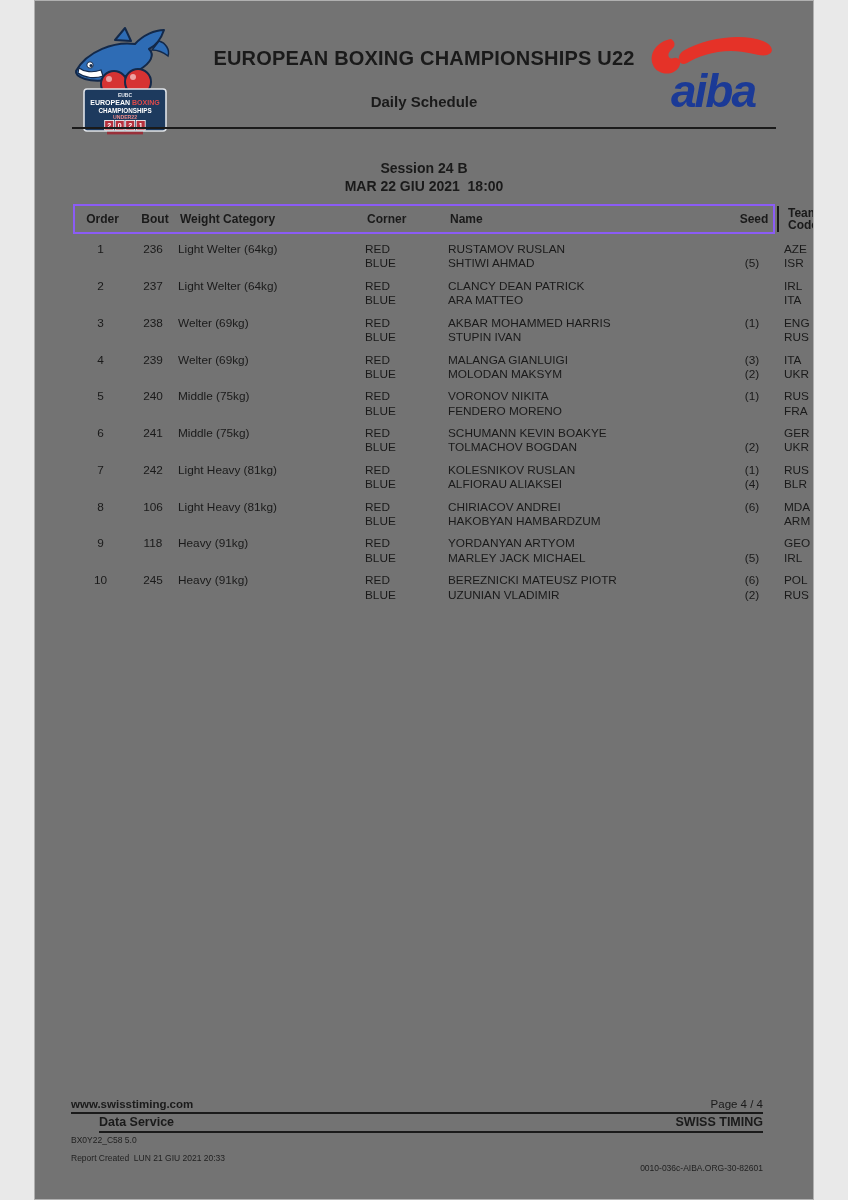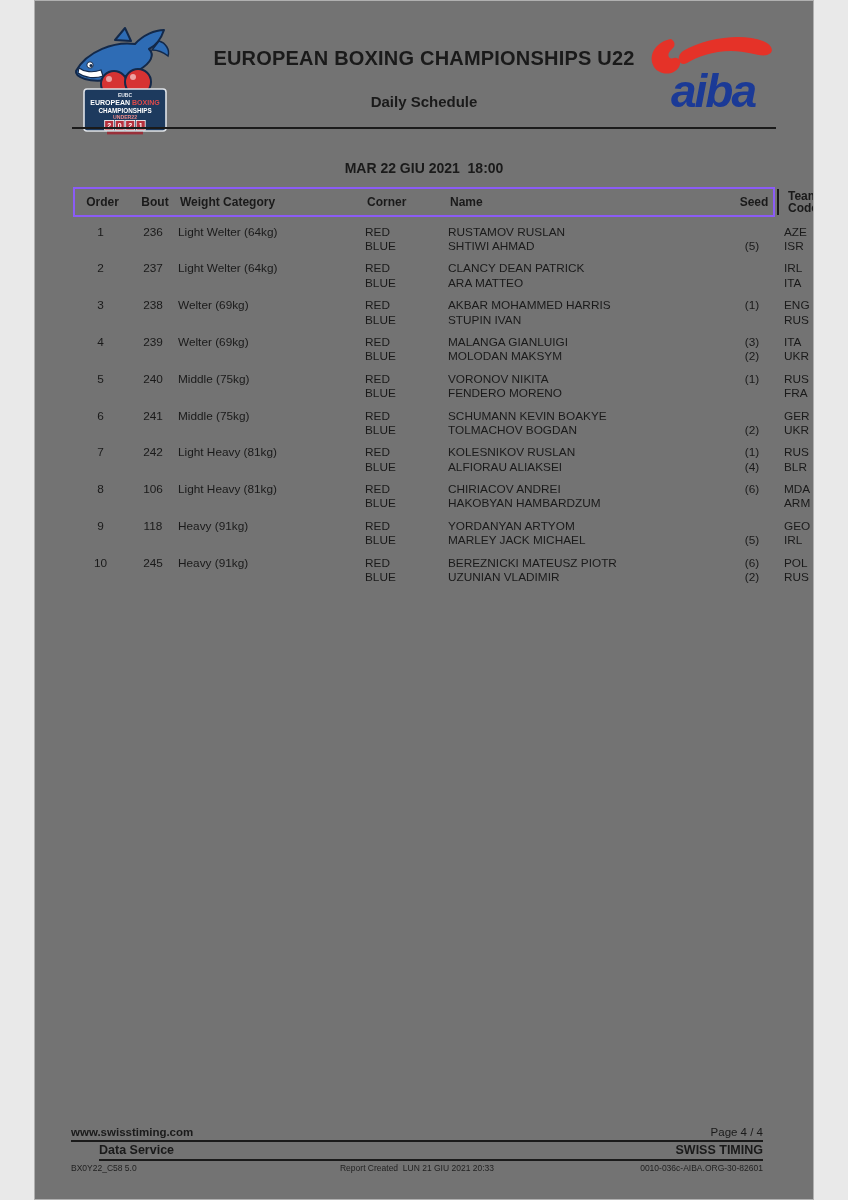--- a/index.html
+++ b/index.html
@@ -42,22 +42,22 @@
   .cell-lines.c-seed .line { text-align:center; }
   .cell-lines.c-team .line { padding-left:9px; }
 
   
   .footer { position:absolute; left:36px; right:50px; bottom:26px; }
   .f1 { display:flex; justify-content:space-between; align-items:flex-end;
         font-size:11.5px; padding-bottom:2px; border-bottom:2px solid #1a1a1a; }
   .f1 .site { font-weight:bold; }
   .f2 { display:flex; justify-content:space-between; font-size:12.5px; font-weight:bold;
         padding:1px 0 2px 0; border-bottom:2px solid #1a1a1a;margin-left:28px; }
-  .f3 { display:flex; font-size:8.5px; color:#222; padding-top:2px; }
-  .f3 .l { flex:1; } .f3 .c { flex:none; white-space:pre; } .f3 .r { flex:1; text-align:right; }
+  .f3 { display:flex; font-size:8.5px; color:#222; padding-top:2px;flex-direction:column; }
+  .f3 .l { flex:1; } .f3 .c { flex:none; white-space:pre;margin-top:8px; } .f3 .r { flex:1; text-align:right; }
 
   svg text { font-family:"Liberation Sans", sans-serif; }
 </style>
 </head>
 <body>
 
 <div class="page">
 
   <div class="header">
 
@@ -95,20 +95,21 @@
 
     <svg class="logo-aiba" width="138" height="90" viewBox="0 0 138 90">
       <path d="M30,10 C17,12 7,24 12,36 C16,46 32,48 38,38 C41,33 38,28 33,29 C27,31 25,25 31,20 C35,17 34,12 30,10 Z" fill="#e53228"></path>
       <path d="M42,22 C66,8 102,4 122,12 C132,16 134,24 126,26 C118,28 108,22 90,22 C72,22 56,28 46,34 C38,38 34,28 42,22 Z" fill="#e53228"></path>
       <text x="72" y="78" font-size="46" font-weight="bold" font-style="italic" fill="#1b3a96" text-anchor="middle" letter-spacing="-2">aiba</text>
     </svg>
   </div>
   <div class="rule"></div>
 
   <div class="session">
+    <div>Session 24 B</div>
     <div class="dt">MAR 22 GIU 2021  18:00</div>
   </div>
 
   <div class="schedule">
     <div class="grid-row thead">
       <div class="th c-order">Order</div>
       <div class="th c-bout">Bout</div>
       <div class="th c-weight">Weight Category</div>
       <div class="th c-corner">Corner</div>
       <div class="th c-name">Name</div>

